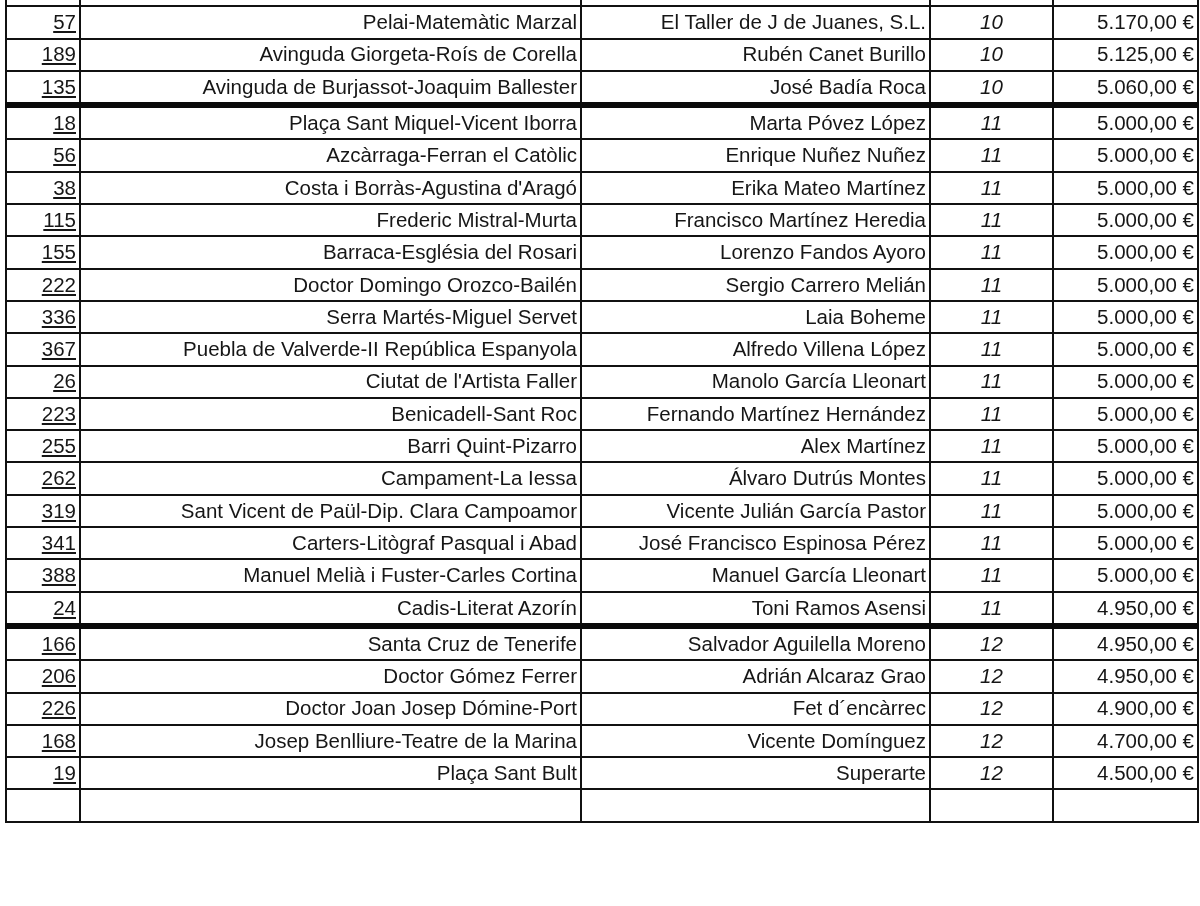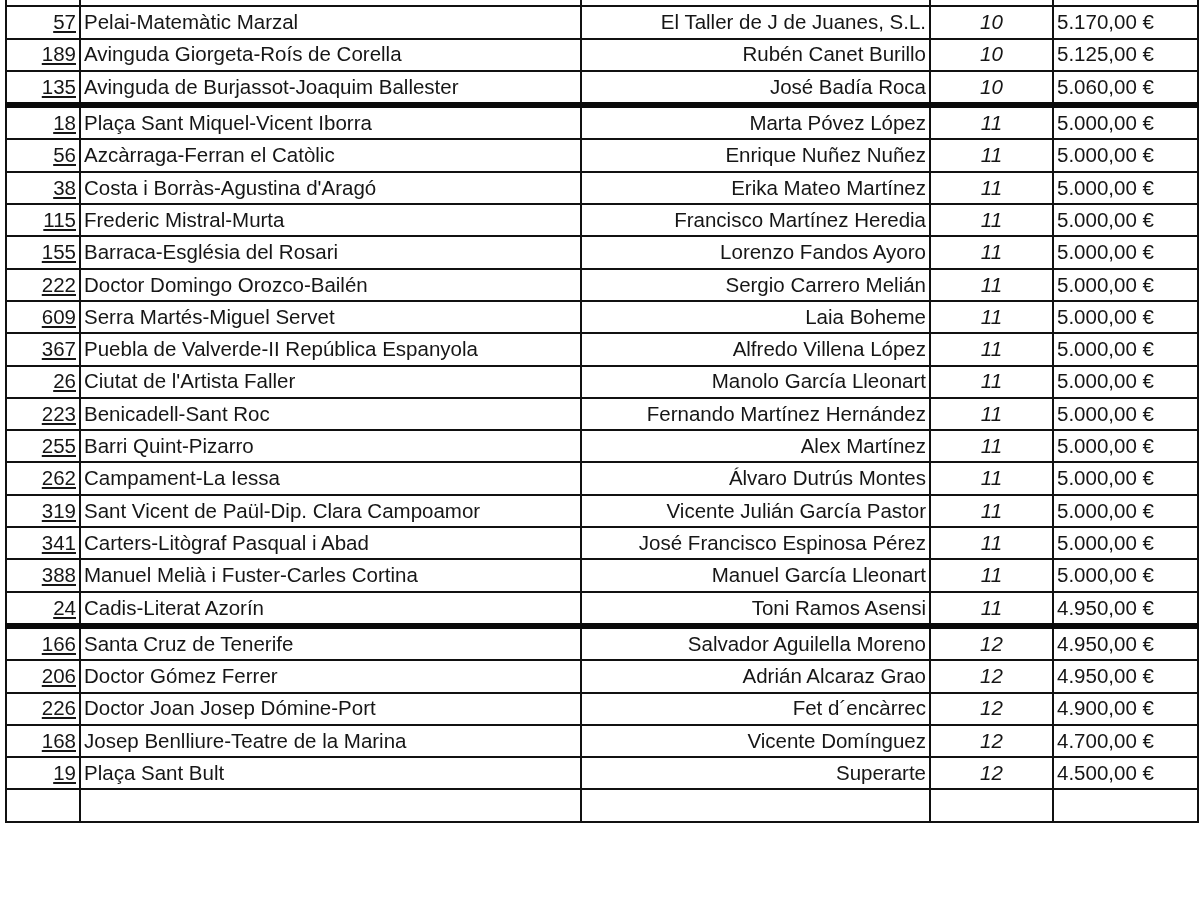--- a/index.html
+++ b/index.html
@@ -38,24 +38,24 @@
       font-size: 20.5px;
       line-height: 1;
       white-space: nowrap;
       overflow: hidden;
       vertical-align: middle;
     }
     table.grid tr.group-end td {
       border-bottom: 6px solid #0a0a0a;
     }
     td.id { text-align: right; padding-right: 2px; text-decoration: underline; }
-    td.street { text-align: left; padding-left: 3px; margin-top: 41px; }
+    td.street { text-align: right; padding-left: 3px; margin-top: 41px; }
     td.artist { text-align: right; padding-left: 4px; }
     td.section { text-align: center; font-style: italic; }
-    td.price { padding-right: 16px; }
+    td.price { text-align: right; padding-right: 16px; }
     tr.partial td { height: 30.3px; }
   </style>
 </head>
 <body>
 
 <div class="sheet">
   <table class="grid">
     <colgroup>
       <col class="c-id">
       <col class="c-street">
@@ -128,21 +128,21 @@
           <td class="price">5.000,00 €</td>
         </tr>
         <tr>
           <td class="id">222</td>
           <td class="street">Doctor Domingo Orozco-Bailén</td>
           <td class="artist">Sergio Carrero Melián</td>
           <td class="section">11</td>
           <td class="price">5.000,00 €</td>
         </tr>
         <tr>
-          <td class="id">609</td>
+          <td class="id">336</td>
           <td class="street">Serra Martés-Miguel Servet</td>
           <td class="artist">Laia Boheme</td>
           <td class="section">11</td>
           <td class="price">5.000,00 €</td>
         </tr>
         <tr>
           <td class="id">367</td>
           <td class="street">Puebla de Valverde-II República Espanyola</td>
           <td class="artist">Alfredo Villena López</td>
           <td class="section">11</td>

